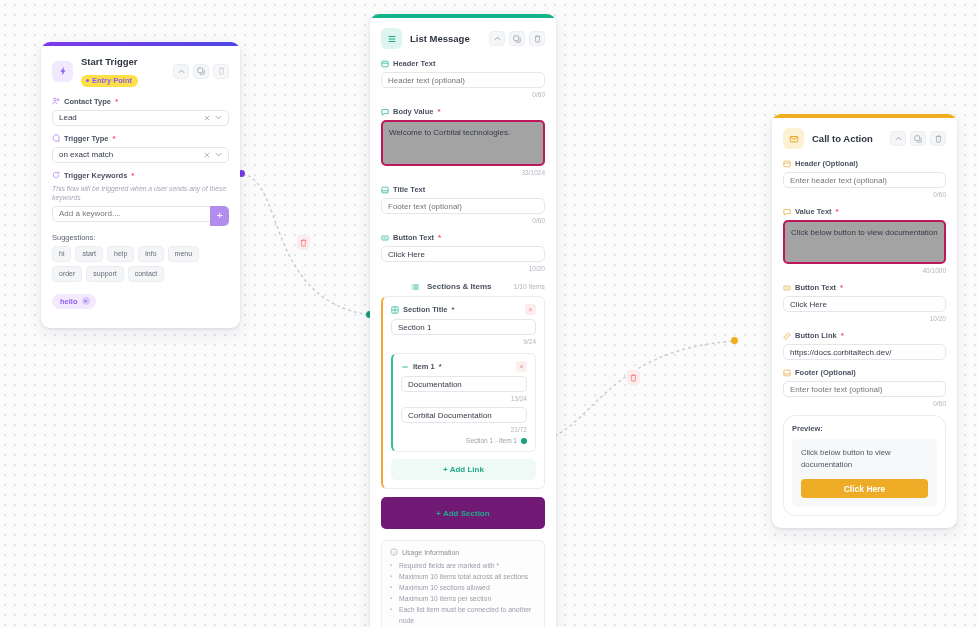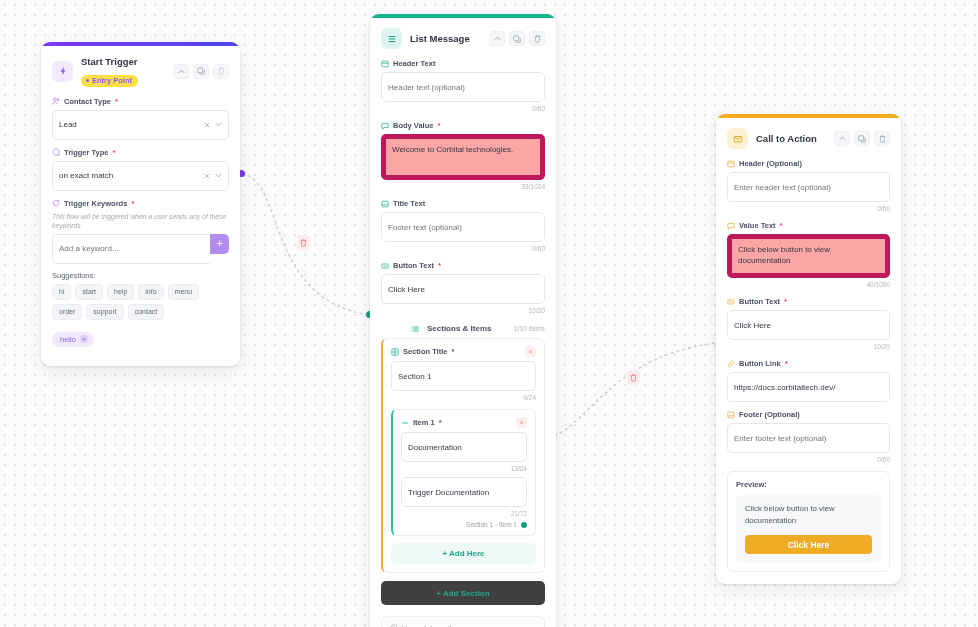--- a/index.html
+++ b/index.html
@@ -56,29 +56,29 @@
   
   .fld { margin-bottom: 7px; }
   .flabel {
     display: flex; align-items: center; gap: 4px;
     font-size: 7.5px; font-weight: bold; color: #4a5160; line-height: 11px;
     margin-bottom: 3px;
   }
   .flabel .req { color: #ef4b5c; font-size: 8px; }
   .ficon { width: 8px; height: 8px; display: block; flex: 0 0 auto; }
   .input {
-    width: 100%; height: 30px; border: 1px solid #e4e6ea; border-radius: 5px;
+    width: 100%; height: 16px; border: 1px solid #e4e6ea; border-radius: 5px;
     background: #fff; display: flex; align-items: center;
     padding: 0 6px; font-size: 8px; color: #333a47;
   }
   .input.ph { color: #b3b8c0; }
   .input .val { flex: 1 1 auto; overflow: hidden; white-space: nowrap; }
   .input .ctrls { display: flex; align-items: center; gap: 5px; color: #9aa1ab; flex: 0 0 auto; }
   .ta {
-    width: 100%; border: 5px solid #be185d; border-radius: 5px; background: #fca5a5;
+    width: 100%; border: 2px solid #be185d; border-radius: 5px; background: #a3a3a3;
     padding: 5px 6px; font-size: 8px; color: #333a47; line-height: 11px;
   }
   .counter { text-align: right; font-size: 6.5px; color: #b0b5bd; margin-top: 2px; line-height: 9px; }
   .hint { font-size: 6.8px; color: #a3a8b2; font-style: italic; line-height: 9px; margin-bottom: 4px; }
 
   
   .kwrow { display: flex; }
   .kwrow .input { border-top-right-radius: 0; border-bottom-right-radius: 0; border-right: none; }
   .addbtn {
     width: 21px; height: 20px; background: #b38cf0; color: #fff;
@@ -87,21 +87,21 @@
   }
   .sug-title { font-size: 7.5px; color: #5b6271; margin: 7px 0 4px; font-weight: normal; }
   .chips { display: flex; flex-wrap: wrap; gap: 4px; }
   .chip {
     background: #f4f5f7; border: 1px solid #ebedf0; border-radius: 4px;
     font-size: 7px; color: #646b78; padding: 2px 6px; line-height: 10px;
   }
   .kwchip {
     display: inline-flex; align-items: center; gap: 4px;
     background: #f3e9fd; border-radius: 9px; padding: 2px 6px 2px 8px;
-    font-size: 7.5px; color: #8b5cf6; font-weight: normal; line-height: 11px; text-align: right;
+    font-size: 7.5px; color: #8b5cf6; font-weight: bold; line-height: 11px; text-align: right;
   }
   .kwchip .x {
     width: 8px; height: 8px; border-radius: 50%; background: #ddcbf7;
     color: #8b5cf6; font-size: 6px; display: flex; align-items: center; justify-content: center;
   }
   .kwchips { margin-top: 8px; }
 
   
   .sec-head { display: flex; align-items: center; justify-content: space-between; margin: 9px 0 5px; }
   .sec-head .left { display: flex; align-items: center; gap: 8px; font-size: 8px; font-weight: bold; color: #4a5160; margin-left: 30px; }
@@ -122,32 +122,32 @@
   }
   .handle-line { display: flex; align-items: center; justify-content: flex-end; gap: 4px; margin-top: 3px; }
   .handle-line .lbl { font-size: 6.5px; color: #9aa0a9; }
   .hdot { width: 6px; height: 6px; border-radius: 50%; background: #16a07c; }
   .addrow {
     width: 100%; height: 21px; border-radius: 5px; background: #effaf7;
     color: #21a98a; font-size: 8px; font-weight: bold;
     display: flex; align-items: center; justify-content: center; gap: 4px;
     margin-top: 7px;
   }
-  .addrow.section { background: #404040; height: 24px; }
+  .addrow.section { background: #701a75; height: 32px; }
 
   .usage {
     border: 1px solid #eceef1; border-radius: 6px; background: #fdfdfd;
     padding: 7px 8px; margin-top: 11px;
   }
   .usage-title { display: flex; align-items: center; gap: 4px; font-size: 7px; color: #8b919b; margin-bottom: 4px; }
   .usage li { list-style: none; font-size: 6.8px; color: #989ea8; line-height: 11px; padding-left: 9px; position: relative; }
   .usage li:before { content: "\25AA"; position: absolute; left: 0; color: #b9bec6; font-size: 6px; }
 
   
-  .preview-box { border: 1px solid #ececef; border-radius: 6px; padding: 8px; }
+  .preview-box { border: 1px solid #ececef; border-radius: 12px; padding: 8px; }
   .preview-label { font-size: 7.5px; font-weight: bold; color: #4a5160; margin-bottom: 6px; }
   .preview-inner { background: #f7f8fa; border-radius: 5px; padding: 8px 9px 9px; }
   .preview-text { font-size: 7.8px; color: #4f5561; line-height: 12px; margin-bottom: 8px; }
   .preview-btn {
     width: 100%; height: 19px; border-radius: 4px; background: #eeac26;
     color: #fff; font-size: 8.5px; font-weight: bold;
     display: flex; align-items: center; justify-content: center;
   }
 
   
@@ -424,31 +424,31 @@
             </div>
             <div class="xbtn">
               <span>×</span>
             </div>
           </div>
           <div class="input">
             <span class="val">Documentation</span>
           </div>
           <div class="counter">13/24</div>
           <div class="input" style="margin-top:4px;">
-            <span class="val">Trigger Documentation</span>
+            <span class="val">Corbital Documentation</span>
           </div>
           <div class="counter">21/72</div>
           <div class="handle-line">
             <span class="lbl">Section 1 - Item 1</span>
             <span class="hdot"></span>
           </div>
         </div>
 
         <div class="addrow">
-          <span>+  Add Here</span>
+          <span>+  Add Link</span>
         </div>
       </div>
 
       <div class="addrow section">
         <span>+  Add Section</span>
       </div>
 
       <div class="usage">
         <div class="usage-title">
           <svg class="ficon" viewBox="0 0 10 10" style="color:#adb3bb;">
@@ -461,21 +461,21 @@
           <li>Required fields are marked with *</li>
           <li>Maximum 10 items total across all sections</li>
           <li>Maximum 10 sections allowed</li>
           <li>Maximum 10 items per section</li>
           <li>Each list item must be connected to another node</li>
         </ul>
       </div>
     </div>
   </div>
 
-  <div class="node" style="left:716px;top:114px;width:185px;">
+  <div class="node" style="left:772px;top:114px;width:185px;">
     <div class="accent" style="background:#f0ad20;"></div>
     <div class="node-body">
       <div class="node-head">
         <div class="node-icon" style="background:#fdf1d4;color:#e8a317;">
           <svg width="10" height="10" viewBox="0 0 12 12">
               <rect x="1.5" y="3" width="9" height="6.5" rx="1" fill="none" stroke="currentColor" stroke-width="1.1"></rect>
               <path d="M1.8 3.6L6 6.6l4.2-3" fill="none" stroke="currentColor" stroke-width="1.1"></path>
             </svg>
         </div>
         <div class="node-titles">

